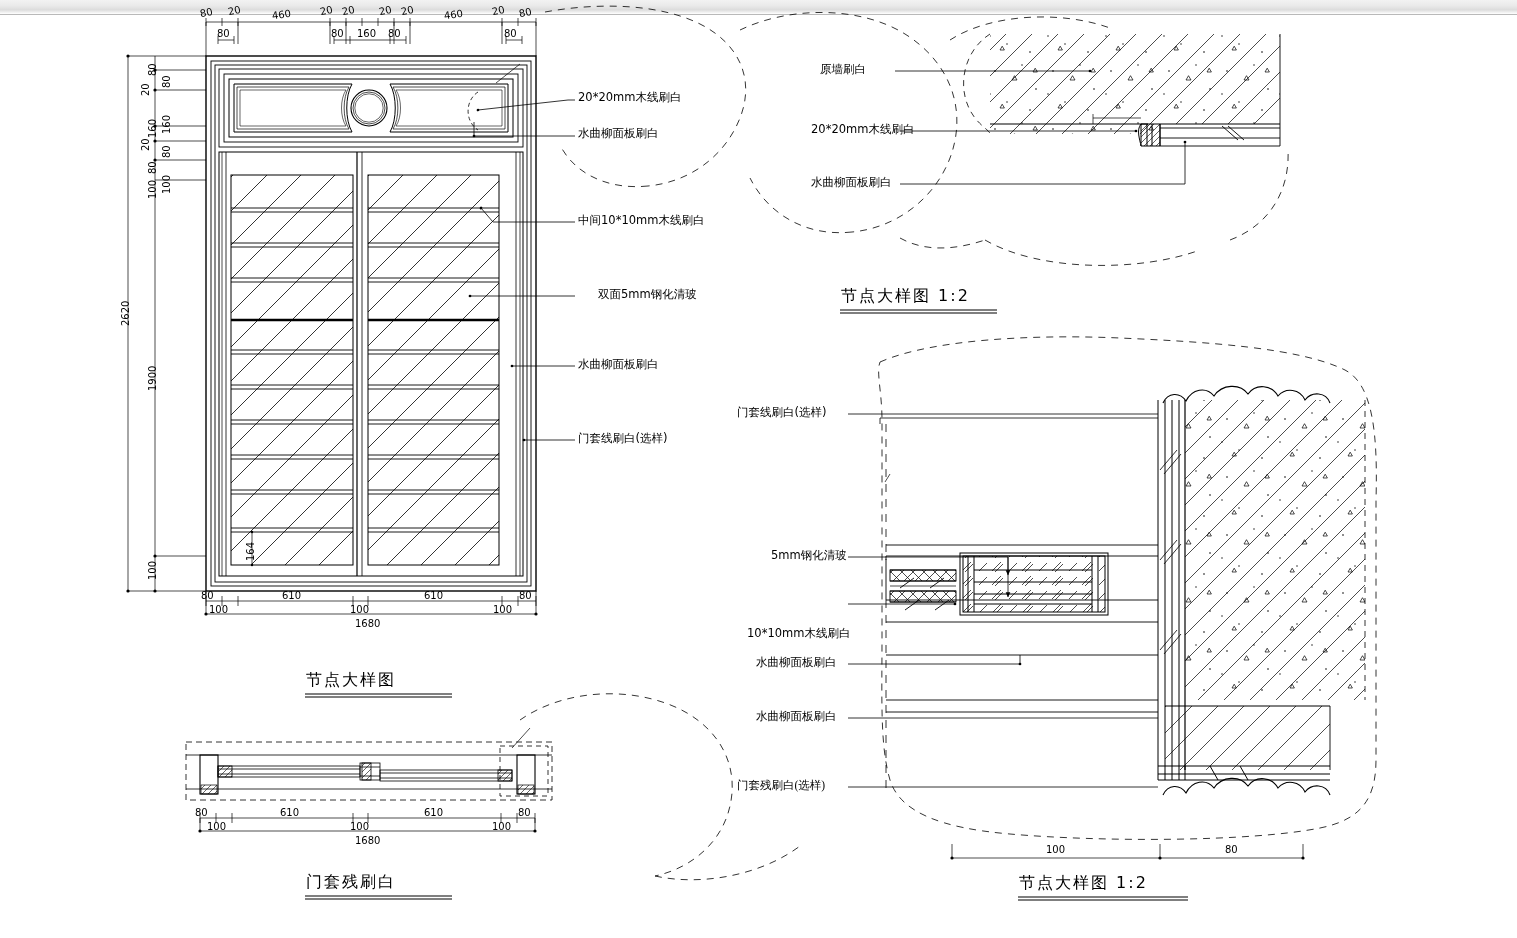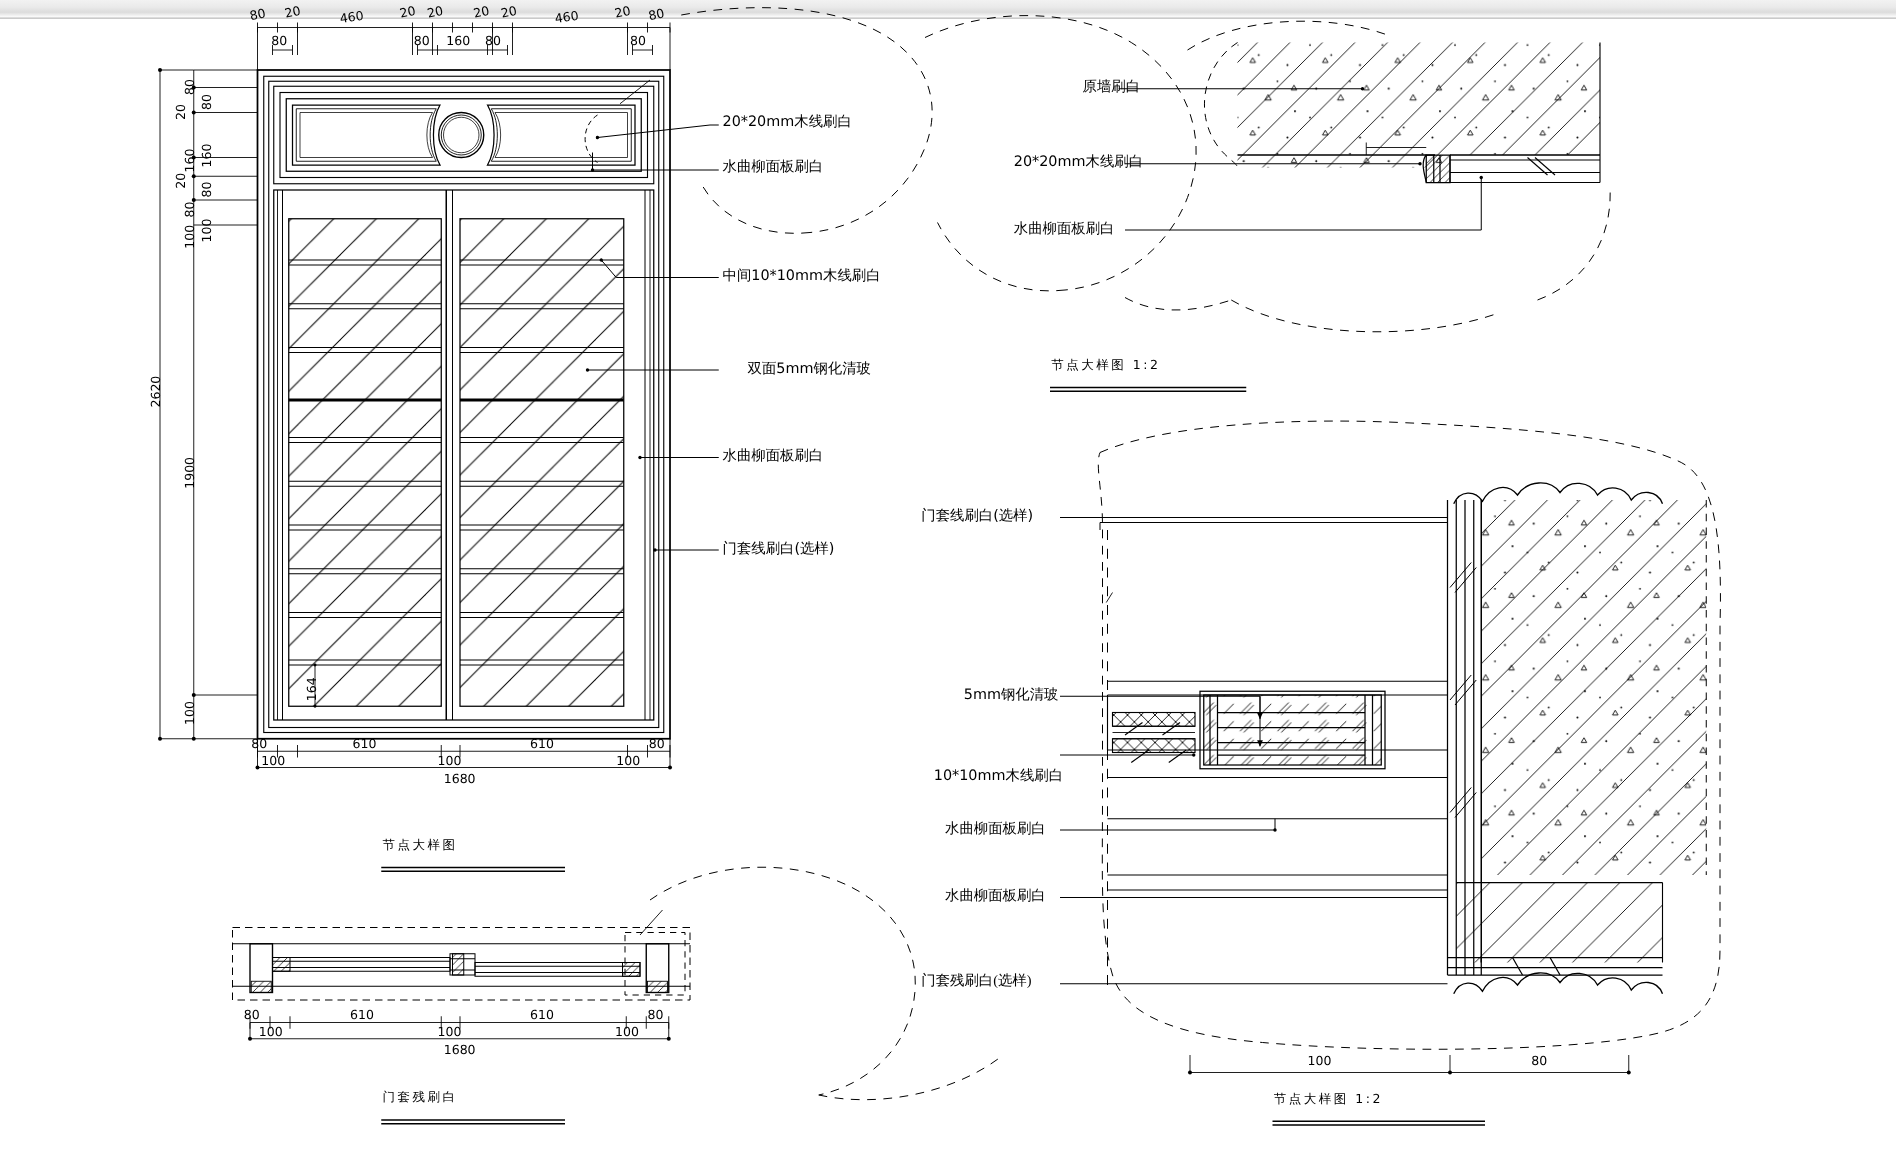--- a/index.html
+++ b/index.html
@@ -7,21 +7,21 @@
   #canvas{position:relative;width:1517px;height:938px;background:#ffffff;overflow:hidden;}
   #topbar{position:absolute;left:0;top:0;width:1517px;height:14px;
           background:linear-gradient(to bottom,#f2f2f2 0%,#eaeaea 40%,#dcdcdc 70%,#ffffff 100%);
           border-bottom:1px solid #b9b9b9;}
   svg{position:absolute;left:0;top:0;}
   .lbl{position:absolute;font-family:"DejaVu Sans","Liberation Sans",sans-serif;
        color:#000;white-space:nowrap;line-height:1;}
   .dim{font-size:10px;letter-spacing:0px;}
   .dimv{font-size:10px;transform-origin:left top;}
   .note{font-size:11.5px;}
-  .title{font-size:10px;letter-spacing:2px;}
+  .title{font-size:16px;letter-spacing:2px;}
 </style>
 </head>
 <body>
 
 <div id="canvas">
 
   <div id="topbar"></div>
 
   <svg width="1517" height="938">
     <defs>
@@ -540,28 +540,28 @@
   <div class="lbl dim" style="left:195px;top:808px;">80</div>
   <div class="lbl dim" style="left:280px;top:808px;">610</div>
   <div class="lbl dim" style="left:424px;top:808px;">610</div>
   <div class="lbl dim" style="left:518px;top:808px;">80</div>
   <div class="lbl dim" style="left:207px;top:822px;">100</div>
   <div class="lbl dim" style="left:350px;top:822px;">100</div>
   <div class="lbl dim" style="left:492px;top:822px;">100</div>
   <div class="lbl dim" style="left:355px;top:836px;">1680</div>
   <div class="lbl title" style="left:306px;top:874px;">门套残刷白</div>
 
-  <div class="lbl note" style="left:866px;top:64px;">原墙刷白</div>
+  <div class="lbl note" style="left:820px;top:64px;">原墙刷白</div>
   <div class="lbl note" style="left:811px;top:124px;">20*20mm木线刷白</div>
   <div class="lbl note" style="left:811px;top:177px;">水曲柳面板刷白</div>
   <div class="lbl title" style="left:841px;top:288px;">节点大样图 1:2</div>
 
   <div class="lbl note" style="left:737px;top:407px;">门套线刷白(选样)</div>
   <div class="lbl note" style="left:771px;top:550px;">5mm钢化清玻</div>
-  <div class="lbl note" style="left:747px;top:615px;">10*10mm木线刷白</div>
+  <div class="lbl note" style="left:747px;top:628px;">10*10mm木线刷白</div>
   <div class="lbl note" style="left:756px;top:657px;">水曲柳面板刷白</div>
   <div class="lbl note" style="left:756px;top:711px;">水曲柳面板刷白</div>
   <div class="lbl note" style="left:737px;top:780px;font-family:Liberation Serif, serif;">门套残刷白(选样)</div>
   <div class="lbl dim" style="left:1046px;top:845px;">100</div>
   <div class="lbl dim" style="left:1225px;top:845px;">80</div>
   <div class="lbl title" style="left:1019px;top:875px;">节点大样图 1:2</div>
 
 </div>
 
 </body></html>

